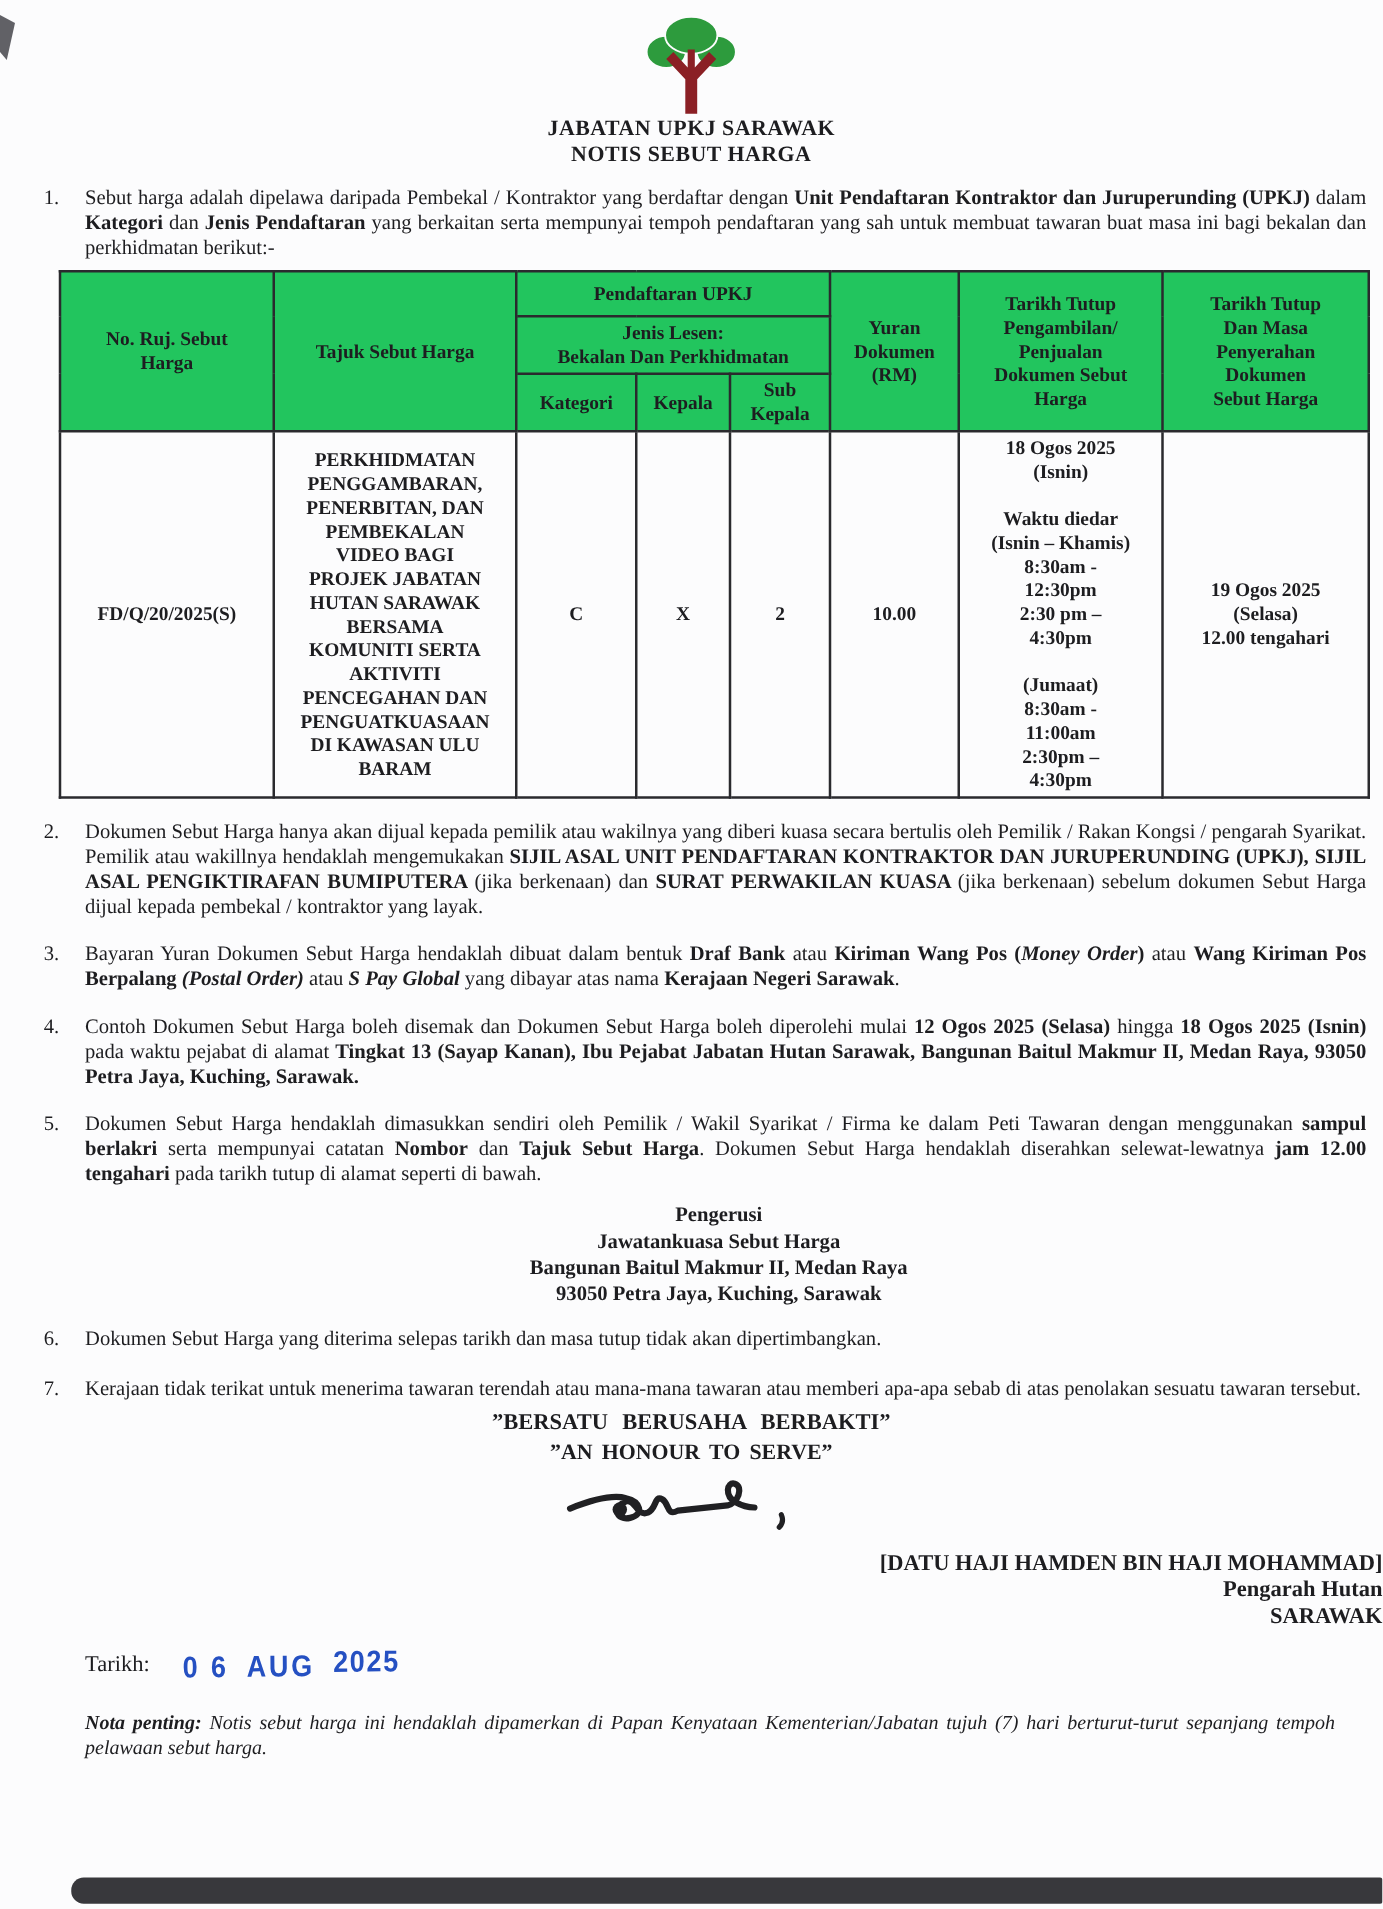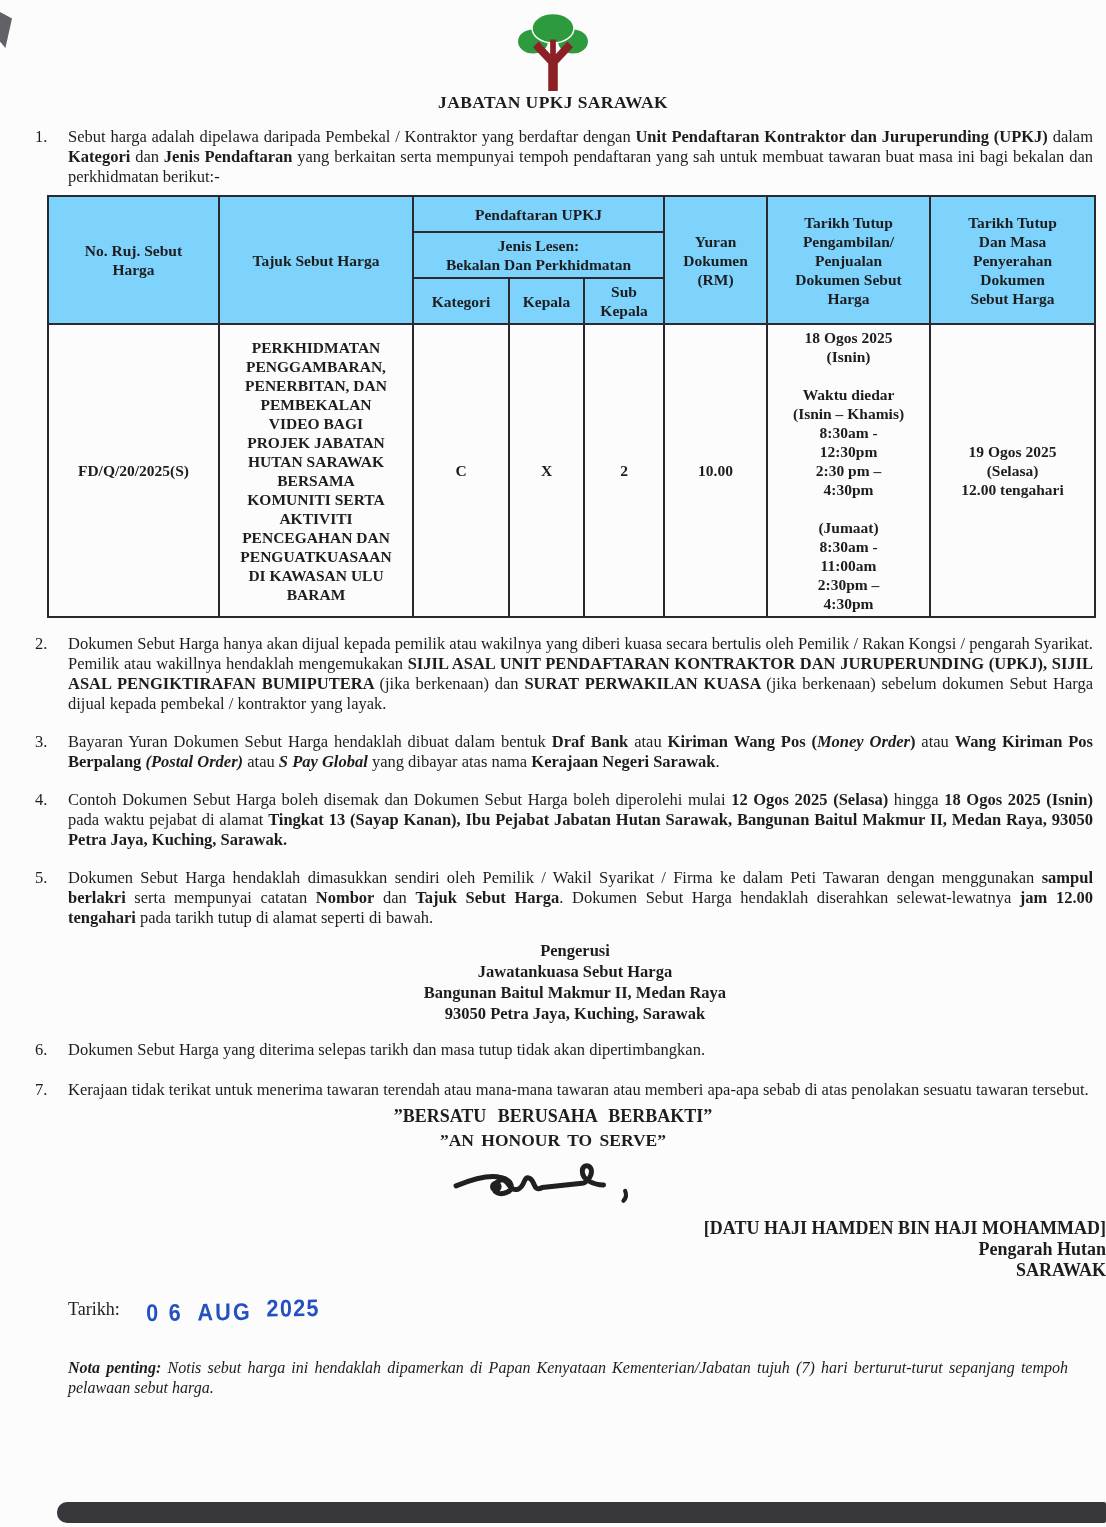--- a/index.html
+++ b/index.html
@@ -25,21 +25,21 @@
 
   
   table.tender{
     border-collapse:collapse;table-layout:fixed;
     margin:8px 0 0 47px;width:1047px;
   }
   table.tender th,table.tender td{
     border:2px solid #2a2a2e;padding:3px 5px;text-align:center;vertical-align:middle;
   }
   table.tender th{
-    background:#7dd3fc;font-weight:bold;font-size:15.5px;line-height:19px;
+    background:#22c55e;font-weight:bold;font-size:15.5px;line-height:19px;
   }
   table.tender td{
     background:#fcfcfd;font-weight:bold;font-size:15.5px;line-height:19px;
   }
   tr.hr1{height:36px;} tr.hr2{height:46px;} tr.hr3{height:40px;}
   td.cell-jualan{vertical-align:top;padding-top:10px;line-height:18.5px;}
   td.cell-tajuk{line-height:19px;}
   td.cell-serah{line-height:21px;}
 
   
@@ -53,21 +53,21 @@
   .date-line{margin:18px 12px 0 68px;display:flex;align-items:flex-start;}
   .date-label{font-size:18px;}
   .date-stamp{
     margin-left:26px;color:#2550c2;
     font-family:"Liberation Sans","DejaVu Sans",sans-serif;font-weight:bold;
     font-size:24px;letter-spacing:2.5px;transform:scaleX(.9) rotate(-.6deg);
     transform-origin:left top;white-space:nowrap;
   }
   .date-stamp .gap{display:inline-block;width:16px;}
   .date-stamp .year{display:inline-block;transform:translateY(-3px);letter-spacing:1.5px;}
-  .nota{margin:31px 0 0 68px;width:1000px;font-size:16px;line-height:20px;font-style:italic;text-align:justify;}
+  .nota{margin:20px 0 0 68px;width:1000px;font-size:16px;line-height:20px;font-style:italic;text-align:justify;}
   .nota .label{font-weight:bold;}
 
   
   .scan-bottom-bar{
     position:absolute;left:57px;right:0;bottom:4px;height:21px;
     background:#38383c;border-radius:10px 2px 2px 10px;
   }
   .scan-corner-mark{
     position:absolute;left:0;top:12px;width:12px;height:36px;background:#45454b;
     clip-path:polygon(0 0,100% 18%,45% 100%,0 82%);opacity:.85;
@@ -81,20 +81,21 @@
 <div class="doc-header">
   <div class="logo-wrap">
     <svg width="74" height="80" viewBox="0 0 76 84" aria-hidden="true">
       <ellipse cx="17" cy="31" rx="16.5" ry="13.5" fill="#2d9b3d" stroke="#fcfcfd" stroke-width="1.6"></ellipse>
       <ellipse cx="59" cy="31" rx="16.5" ry="13.5" fill="#2d9b3d" stroke="#fcfcfd" stroke-width="1.6"></ellipse>
       <ellipse cx="38" cy="17" rx="22" ry="15.5" fill="#2d9b3d" stroke="#fcfcfd" stroke-width="1.6"></ellipse>
       <path d="M33,83 L33,54 L17,37 L23,31 L35,44 L35,29 L41,29 L41,44 L53,31 L59,37 L43,54 L43,83 Z" fill="#8b2025"></path>
     </svg>
   </div>
   <div class="org-name">JABATAN UPKJ SARAWAK</div>
+  <div class="notice-title">NOTIS SEBUT HARGA</div>
 </div>
 
 <div class="item" style="margin-top:14px;">
   <div class="num">1.</div>
   <div class="txt"><span>Sebut harga adalah dipelawa daripada Pembekal / Kontraktor yang berdaftar dengan </span><span class="b">Unit Pendaftaran Kontraktor dan Juruperunding (UPKJ)</span><span> dalam </span><span class="b">Kategori</span><span> dan </span><span class="b">Jenis Pendaftaran</span><span> yang berkaitan serta mempunyai tempoh pendaftaran yang sah untuk membuat tawaran buat masa ini bagi bekalan dan perkhidmatan berikut:-</span></div>
 </div>
 
 <table class="tender">
   <colgroup>
     <col style="width:171px">

